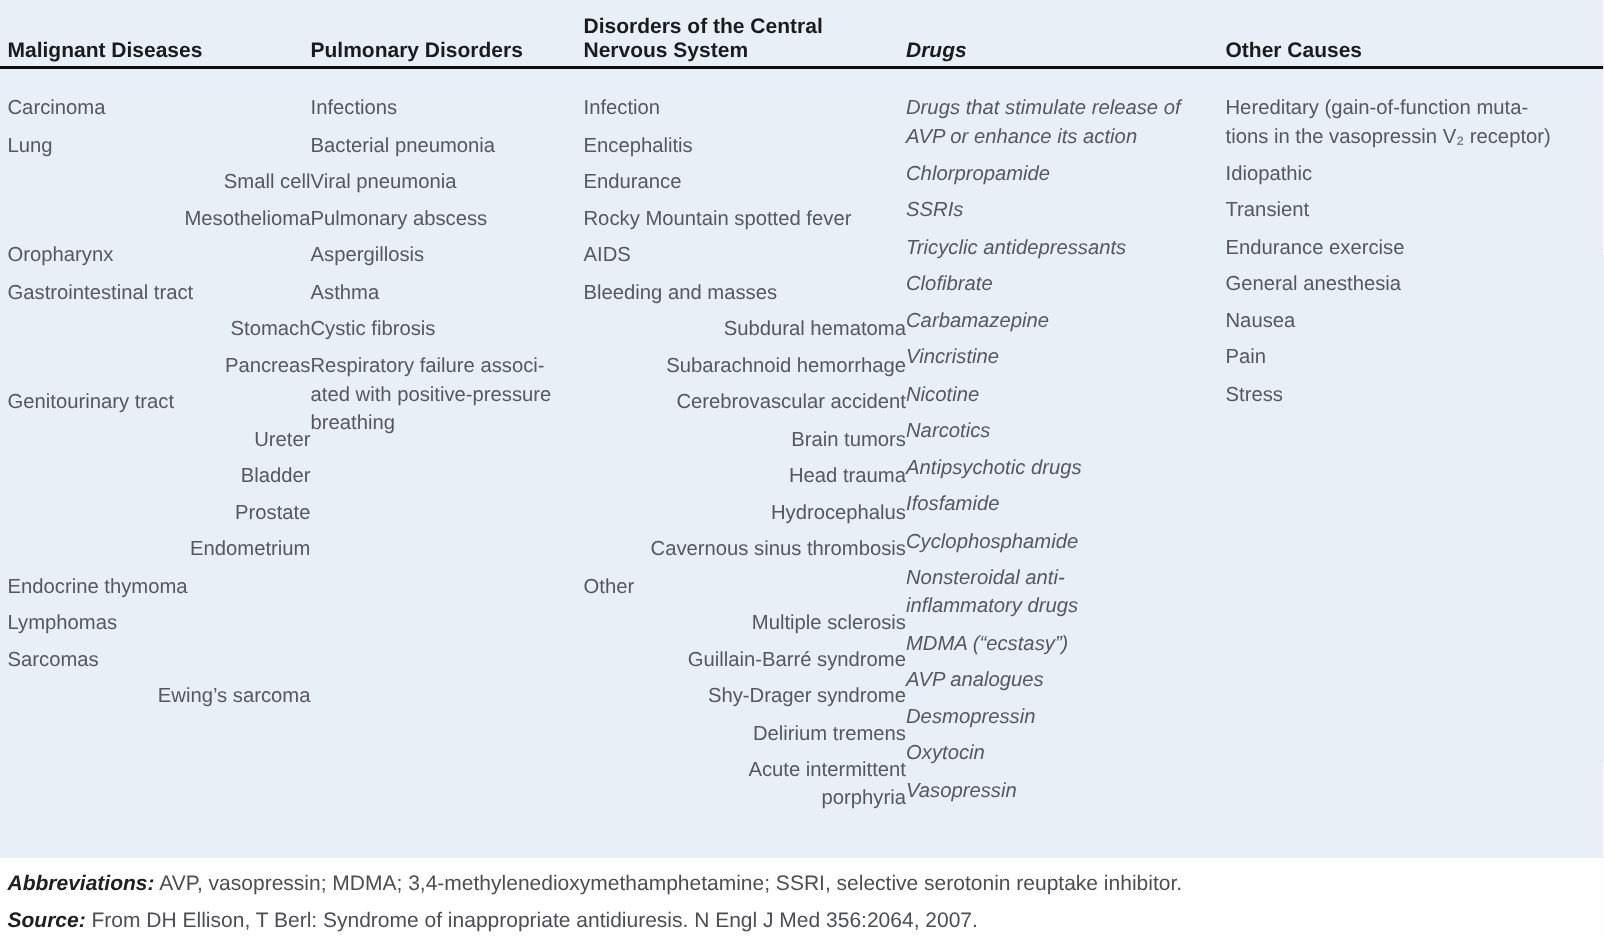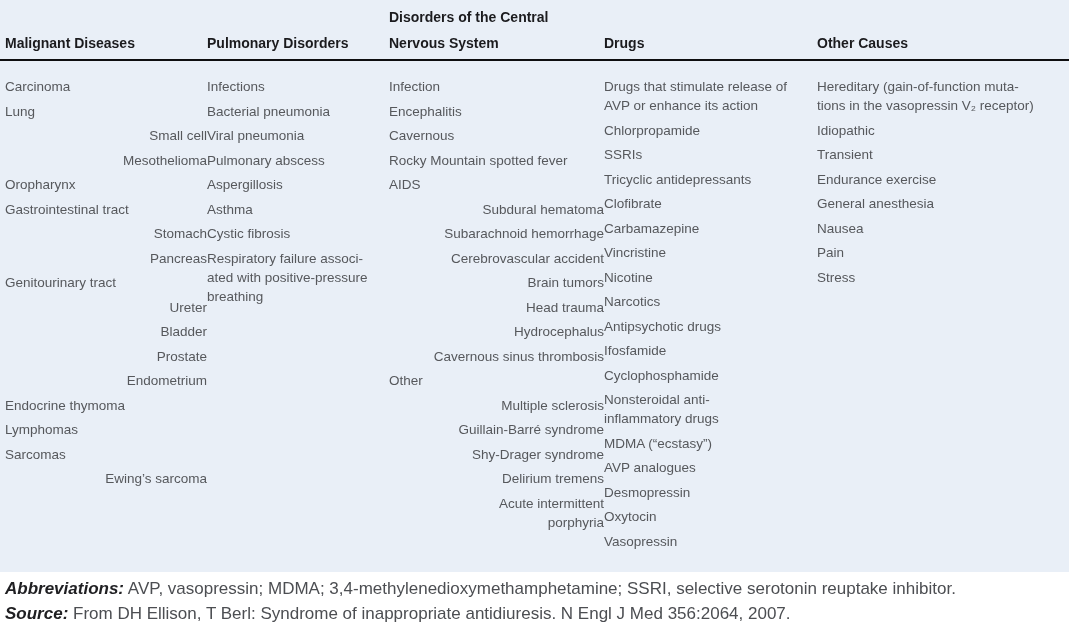--- a/index.html
+++ b/index.html
@@ -28,45 +28,45 @@
     padding-bottom: 3px;
     min-height: 37px;
   }
   .body-row {
     display: flex;
     padding-top: 16px;
   }
   .col-1 { width: 207px; box-sizing: border-box; padding-left: 5px; flex: 0 0 auto; }
   .col-2 { width: 182px; box-sizing: border-box; flex: 0 0 auto; }
   .col-3 { width: 215px; box-sizing: border-box; flex: 0 0 auto; }
-  .col-4 { width: 213px; box-sizing: border-box; flex: 0 0 auto; }
+  .col-4 { width: 213px; box-sizing: border-box; flex: 0 0 auto; font-style: italic; }
   .col-5 { flex: 1 1 auto; box-sizing: border-box; padding-right: 4px; }
   .th {
     font-weight: bold;
     font-size: 14px;
-    line-height: 26px;
+    line-height: 16px;
     color: #1b1b1e;
     white-space: pre-line;
   }
   .item {
     font-size: 13.5px;
     line-height: 19px;
     margin-bottom: 5.5px;
     color: #56585c;
     white-space: pre-line;
   }
   .indent-0 { padding-left: 0; }
   .indent-1 { padding-left: 17px; text-align: right; }
   .footer {
     padding: 9px 5px 0 5px;
     background: #ffffff;
   }
   .footnote {
     margin: 0 0 10px 0;
-    font-size: 17px;
+    font-size: 14px;
     line-height: 15px;
     color: #4c4e52;
   }
   .fn-label {
     font-weight: bold;
     font-style: italic;
     color: #202023;
   }
 </style>
 </head>
@@ -110,23 +110,24 @@
           <div class="item indent-0">Aspergillosis</div>
           <div class="item indent-0">Asthma</div>
           <div class="item indent-0">Cystic fibrosis</div>
           <div class="item indent-0">Respiratory failure associ-
 ated with positive-pressure
 breathing</div>
         </div>
       <div class="col-3">
           <div class="item indent-0">Infection</div>
           <div class="item indent-0">Encephalitis</div>
-          <div class="item indent-0">Cavernous</div>
+          <div class="item indent-0">Endurance</div>
           <div class="item indent-0">Rocky Mountain spotted fever</div>
           <div class="item indent-0">AIDS</div>
+          <div class="item indent-0">Bleeding and masses</div>
           <div class="item indent-1">Subdural hematoma</div>
           <div class="item indent-1">Subarachnoid hemorrhage</div>
           <div class="item indent-1">Cerebrovascular accident</div>
           <div class="item indent-1">Brain tumors</div>
           <div class="item indent-1">Head trauma</div>
           <div class="item indent-1">Hydrocephalus</div>
           <div class="item indent-1">Cavernous sinus thrombosis</div>
           <div class="item indent-0">Other</div>
           <div class="item indent-1">Multiple sclerosis</div>
           <div class="item indent-1">Guillain-Barré syndrome</div>

